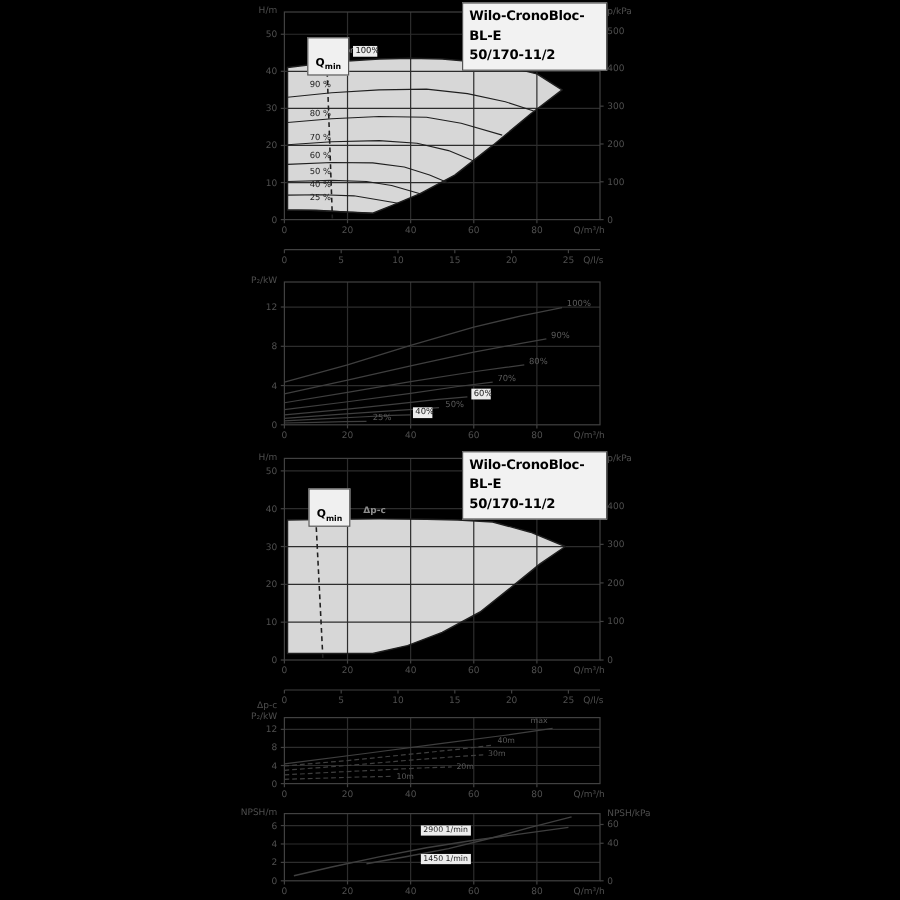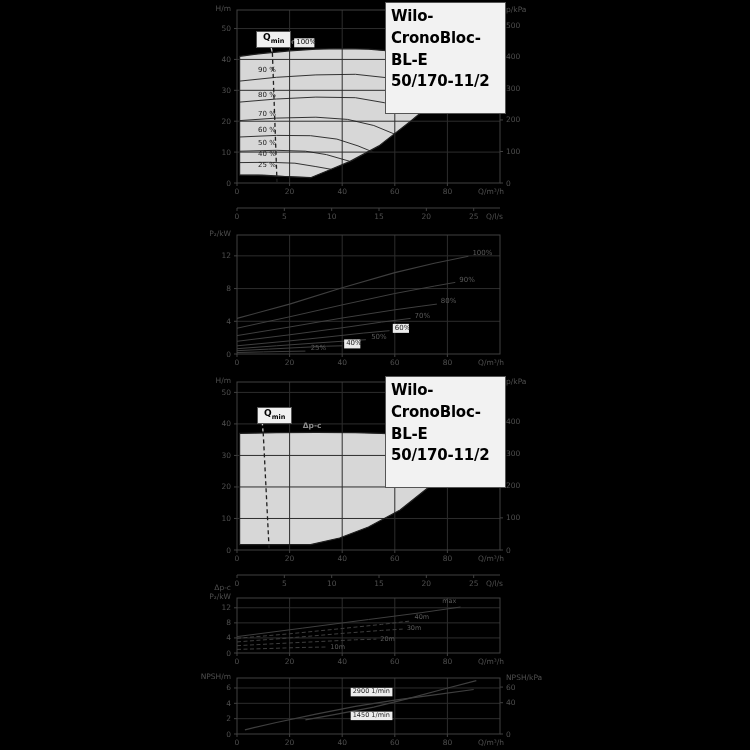--- a/index.html
+++ b/index.html
@@ -1,23 +1,23 @@
 <!DOCTYPE html>
 <html><head>
 <meta charset="utf-8">
 <style>
   html,body{margin:0;padding:0;background:#000;}
   body{font-family:"DejaVu Sans",sans-serif;}
   #root{position:relative;width:750px;height:750px;background:#000;overflow:hidden;}
   #charts-svg{position:absolute;left:0;top:0;}
   .title-box{position:absolute;left:385px;width:110px;background:#f2f2f2;color:#000;
-    border:1px solid #555;padding:3px 4px 20px 5px;font-size:15px;font-weight:bold;line-height:1.45;
+    border:1px solid #555;padding:3px 4px 4px 5px;font-size:11px;font-weight:bold;line-height:1.45;
     letter-spacing:-0.2px;}
   .qmin-box{position:absolute;background:#f0f0f0;color:#000;border:1px solid #555;
-    padding:0 6px 2px 6px;font-size:9px;font-weight:bold;}
+    padding:16px 6px 2px 6px;font-size:9px;font-weight:bold;}
   .qmin-box sub{font-size:6.5px;}
 </style>
 </head>
 <body>
 
 <div id="root">
 
   <svg id="charts-svg" width="750" height="750" viewBox="0 0 750 750">
       <g>
         <path d="M239.6 56.3 L263.3 53.3 L289.6 50.8 L315.9 49.2 L342.2 48.6 L368.5 49.2 L394.8 51.4 L421.1 55.1 L447.4 61.6 L468.4 74.9 L442.1 95.0 L410.6 121.2 L379.0 145.9 L350.1 161.4 L326.4 171.3 L310.6 177.7 L284.3 176.5 L258.0 175.3 L239.6 175.0 Z" fill="#d7d7d7" stroke="none"></path>

